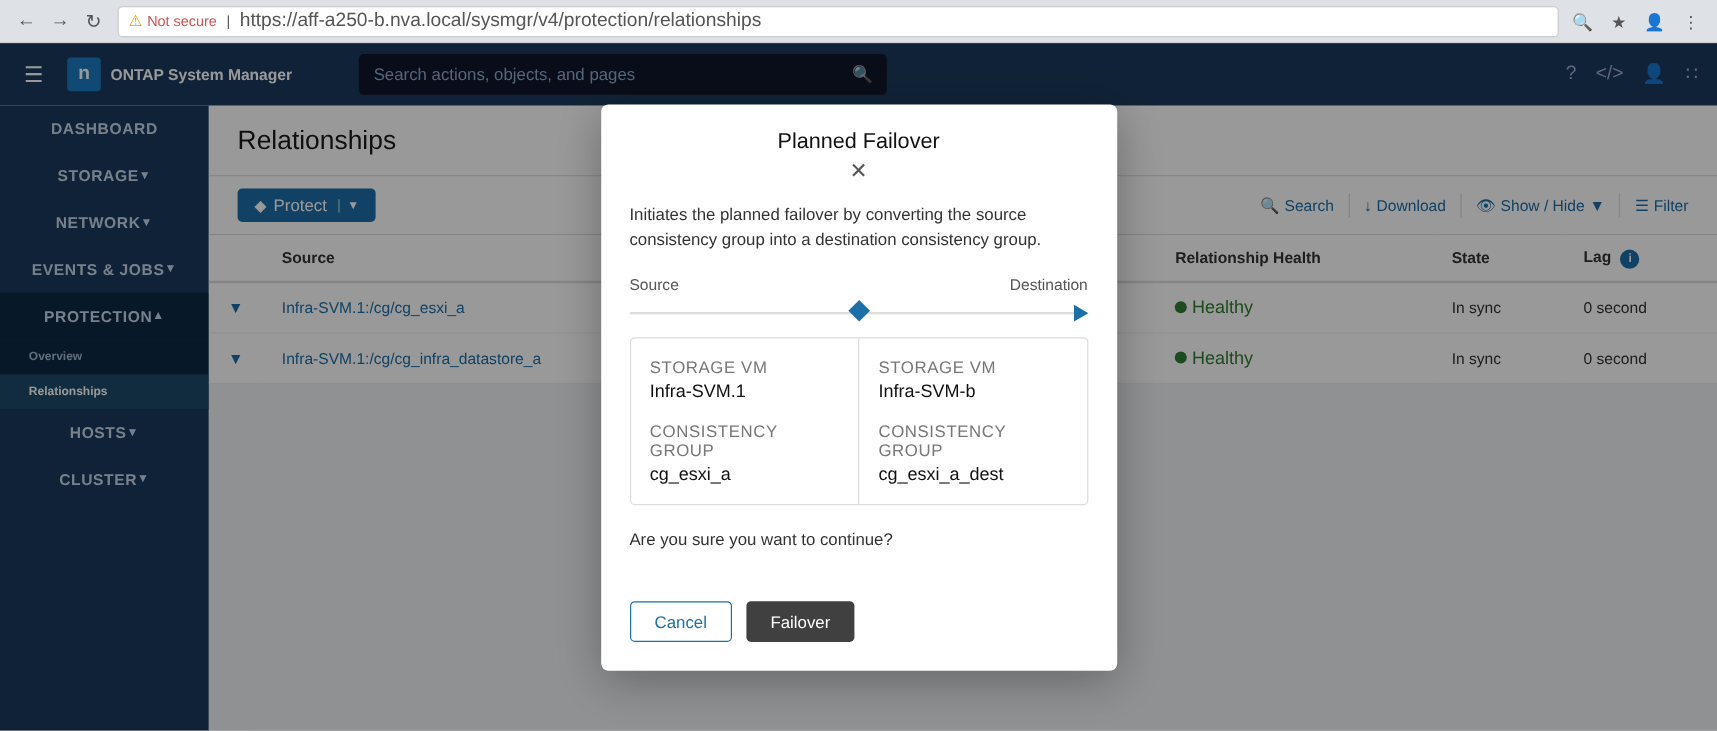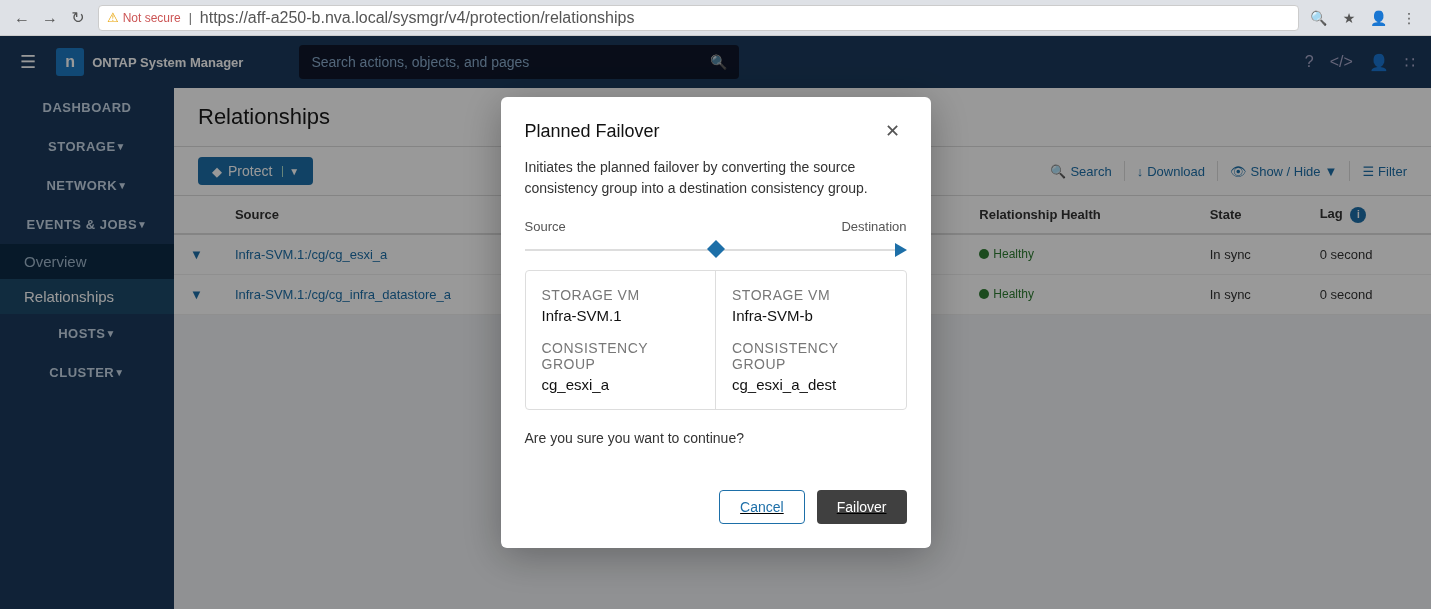--- a/index.html
+++ b/index.html
@@ -82,22 +82,22 @@
       padding: 12px 16px; cursor: pointer; display: flex; align-items: center;
       justify-content: center; font-size: 13px; font-weight: 600;
       letter-spacing: 0.5px; color: #c8d8e8;
       text-transform: uppercase;
     }
     .sidebar-item.expanded { background: #0d2a45; }
     .sidebar-sub {
       background: #0d2a45;
     }
     .sidebar-sub-item {
-      padding: 9px 16px 9px 24px; cursor: pointer; font-size: 15px;
-      color: #a0b8cc; font-weight: 400;
+      padding: 9px 16px 9px 24px; cursor: pointer; font-size: 10px;
+      color: #a0b8cc; font-weight: 700;
     }
     .sidebar-sub-item.active { color: white; background: #1d4a6a; }
     .chevron { font-size: 10px; }
 
     
     .page-content { flex: 1; overflow-y: auto; background: #f0f2f5; padding: 0; }
 
     .page-header {
       background: white; padding: 16px 24px; border-bottom: 1px solid #ddd;
     }
@@ -132,39 +132,39 @@
     }
     td {
       padding: 12px 16px; font-size: 13px; color: #333;
       border-bottom: 1px solid #eee;
     }
 
     .row-expand { color: #1d6fa8; cursor: pointer; }
     .link-text { color: #1d6fa8; cursor: pointer; }
 
     .badge-healthy {
-      display: inline-flex; align-items: center; gap: 4px; color: #2e7d32; font-size: 12px; text-align: center;
+      display: inline-flex; align-items: center; gap: 4px; color: #2e7d32; font-size: 15px; text-align: center;
     }
     .badge-dot { width: 10px; height: 10px; border-radius: 50%; background: #2e7d32; }
 
     
     .overlay {
       position: fixed; top: 36px; left: 0; right: 0; bottom: 0;
       background: rgba(0,0,0,0.4); display: flex; align-items: center; justify-content: center;
       z-index: 100;
     }
 
     
     .modal {
       background: white; border-radius: 6px; width: 430px;
       box-shadow: 0 8px 40px rgba(0,0,0,0.3);
       overflow: hidden;
     }
     .modal-header {
-      padding: 20px 24px 12px; display: flex; align-items: center; justify-content: space-between;
+      padding: 20px 24px 12px; display: flex; align-items: center; justify-content: space-between; flex-direction: column;
     }
     .modal-title { font-size: 18px; font-weight: 500; color: #111; }
     .modal-close {
       background: transparent; border: none; font-size: 18px; cursor: pointer; color: #555;
       width: 28px; height: 28px; display: flex; align-items: center; justify-content: center;
       border-radius: 4px;
     }
     .modal-body { padding: 0 24px 20px; }
     .modal-description { font-size: 14px; color: #333; margin-bottom: 20px; line-height: 1.5; }
 
@@ -173,21 +173,21 @@
     }
     .flow-field-value { font-size: 15px; color: #111; font-weight: 500; margin-bottom: 16px; }
     .flow-field-value:last-child { margin-bottom: 0; }
 
     .confirm-text {
       font-size: 14px; color: #333; margin-bottom: 24px;
     }
 
     .modal-footer {
       padding: 0 24px 24px;
-      display: flex; justify-content: flex-end; gap: 12px; text-decoration: underline;
+      display: flex; gap: 12px;
     }
 
     .btn-cancel {
       padding: 8px 20px; border: 1px solid #1d6fa8; color: #1d6fa8;
       background: white; border-radius: 4px; cursor: pointer; font-size: 14px;
     }
 
     .btn-failover {
       padding: 8px 20px; border: none; background: #404040; color: white;
       border-radius: 4px; cursor: pointer; font-size: 14px; font-weight: 500;
@@ -253,20 +253,24 @@
         <span>STORAGE</span>
         <span class="chevron">▼</span>
       </div>
       <div class="sidebar-item">
         <span>NETWORK</span>
         <span class="chevron">▼</span>
       </div>
       <div class="sidebar-item">
         <span>EVENTS &amp; JOBS</span>
         <span class="chevron">▼</span>
+      </div>
+      <div class="sidebar-item expanded">
+        <span>PROTECTION</span>
+        <span class="chevron">▲</span>
       </div>
       <div class="sidebar-sub">
         <div class="sidebar-sub-item">
           <span>Overview</span>
         </div>
         <div class="sidebar-sub-item active">
           <span>Relationships</span>
         </div>
       </div>
       <div class="sidebar-item">

